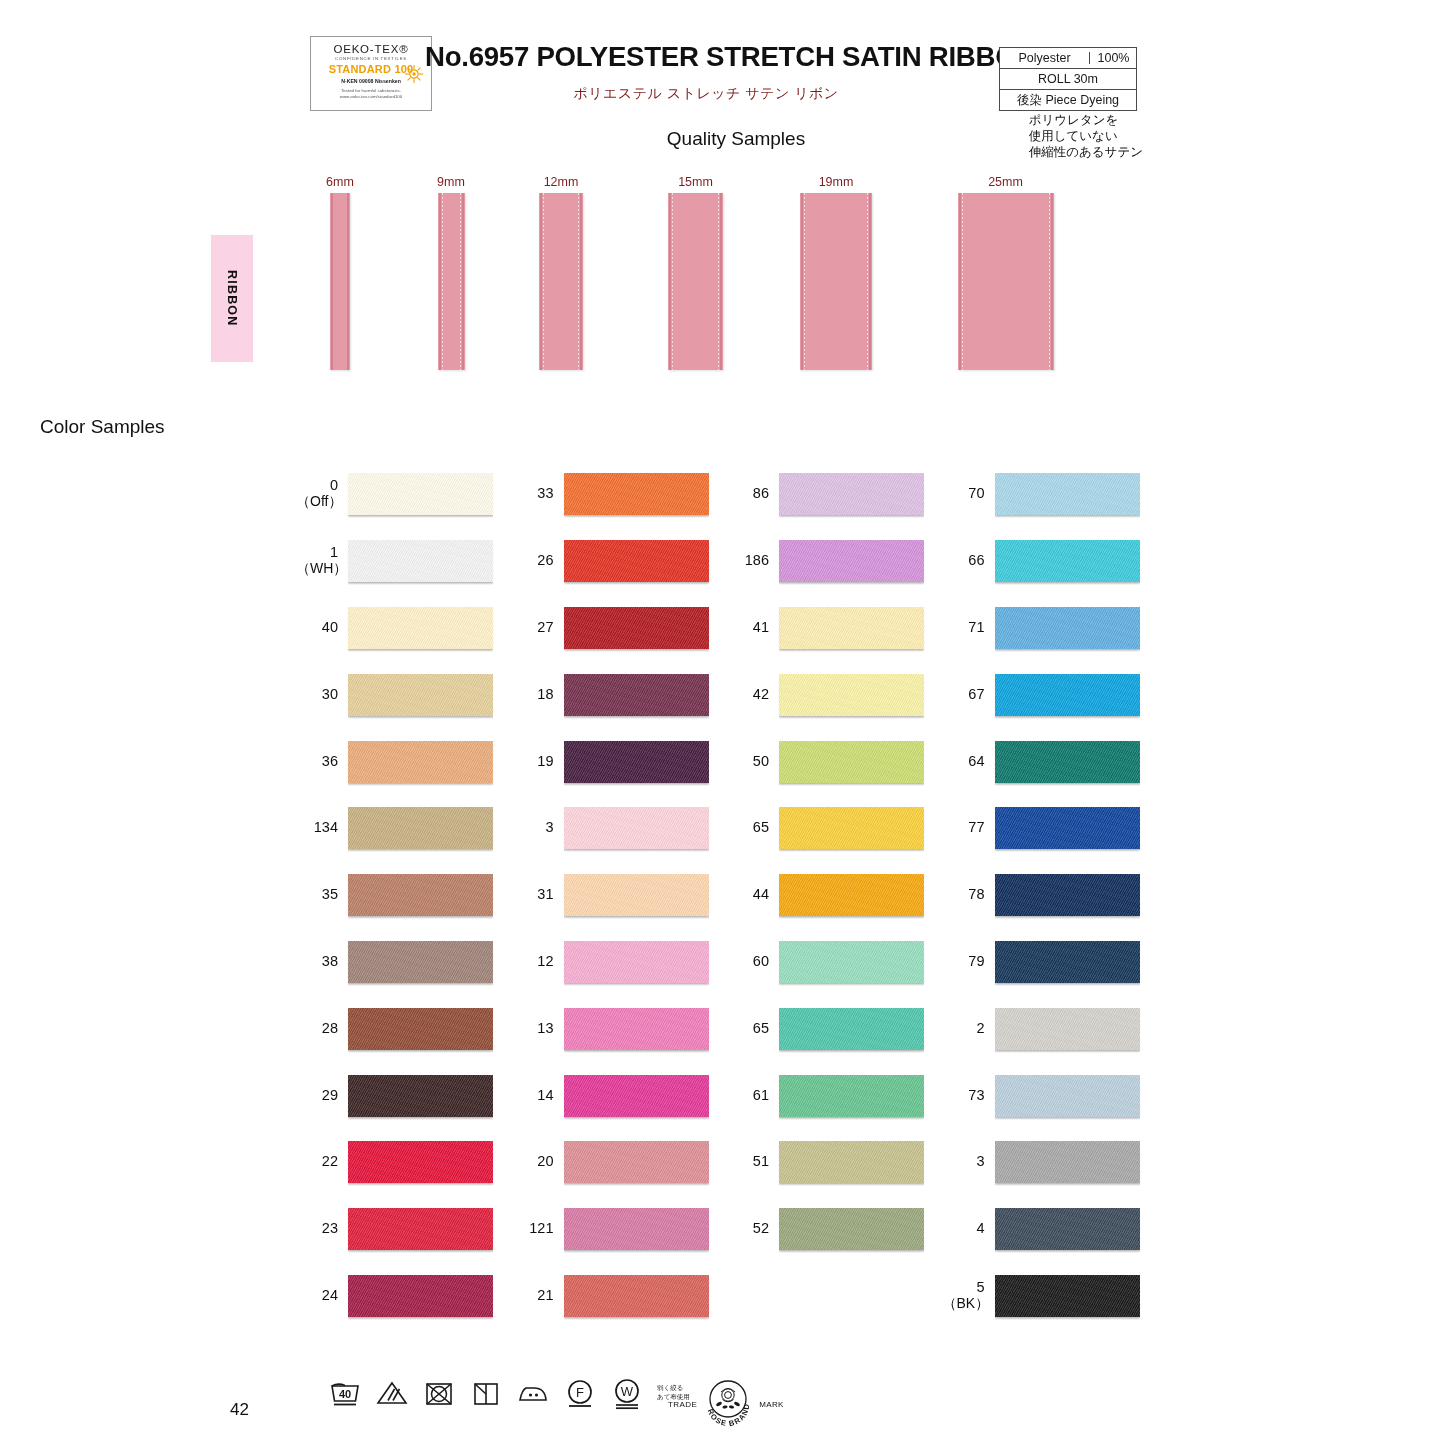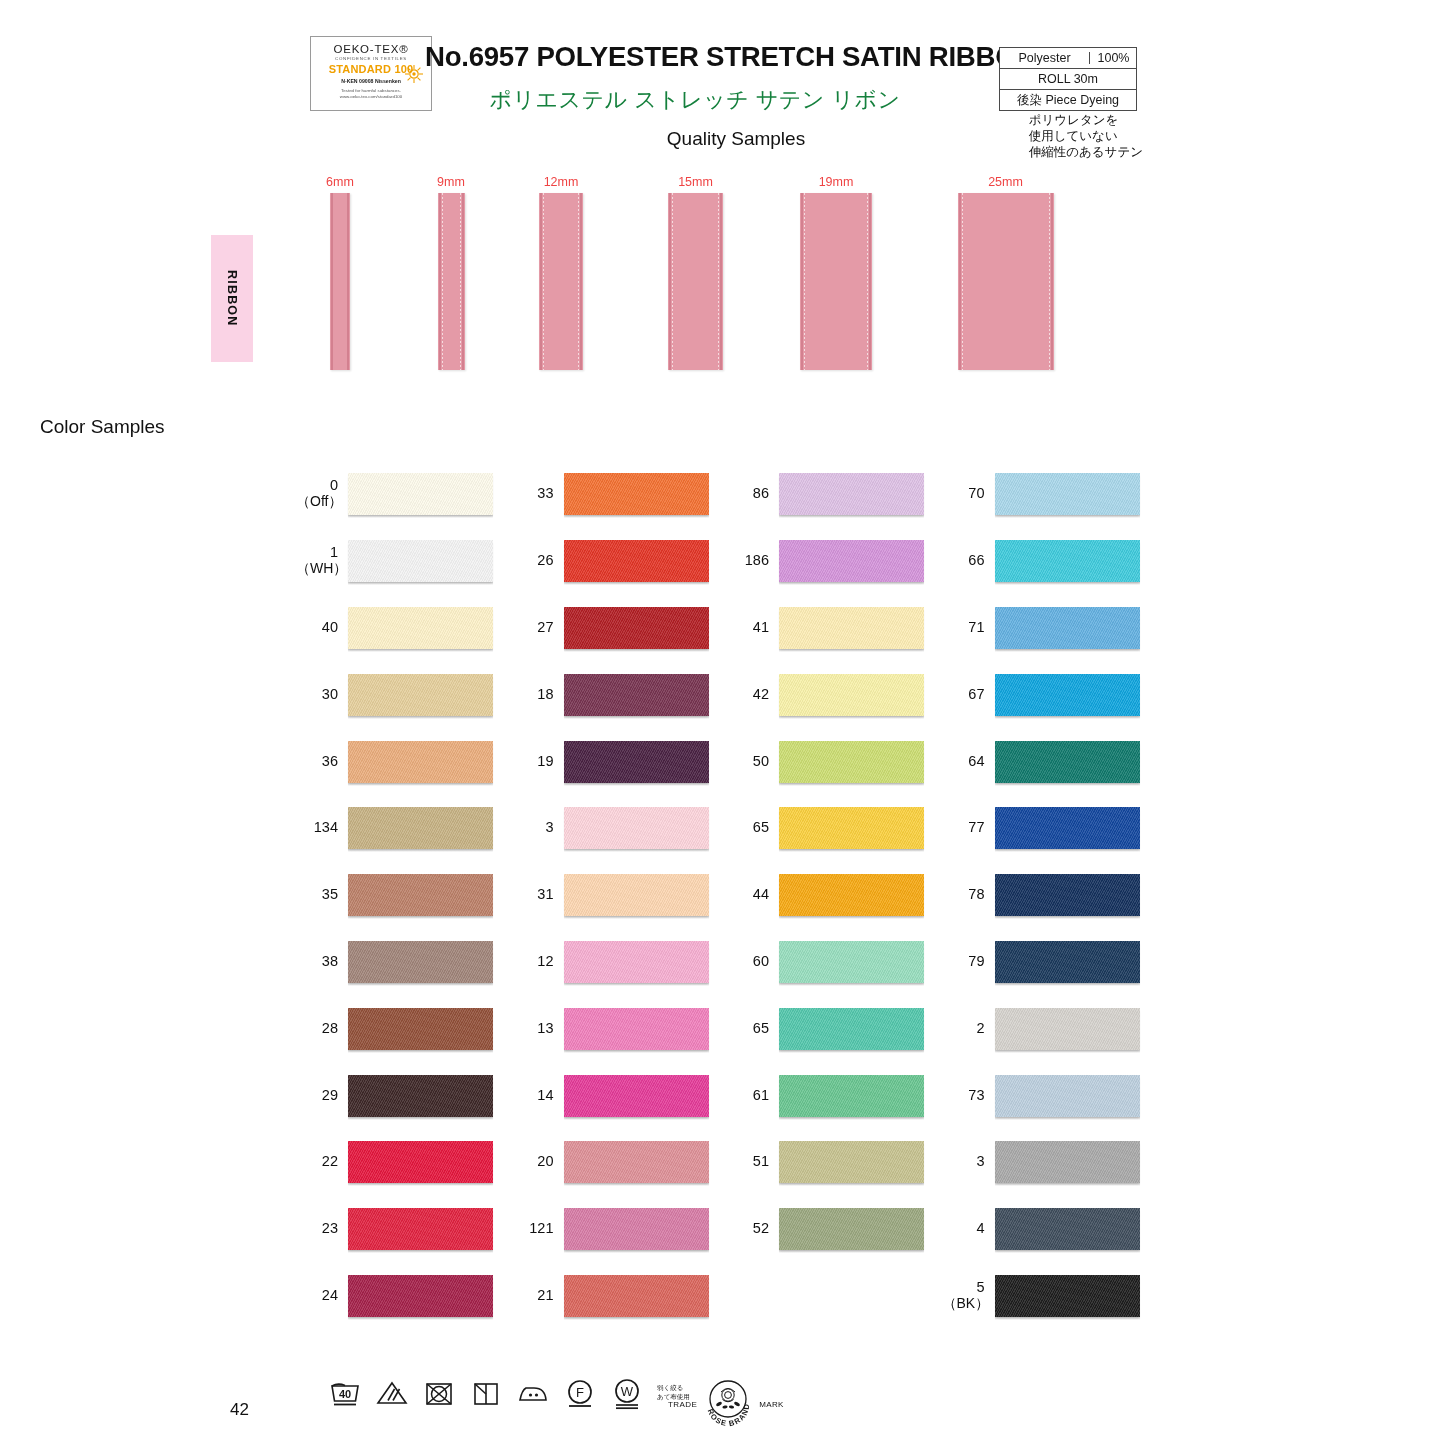--- a/index.html
+++ b/index.html
@@ -81,25 +81,25 @@
     font-weight: bold;
     letter-spacing: -0.3px;
     color: #111;
     text-align: left;
     white-space: nowrap;
     transform: scaleX(0.97);
     transform-origin: left center;
   }
   #title-jp {
     position: absolute;
-    left: 405px; top: 85px;
+    left: 416px; top: 85px;
     width: 580px;
-    font-size: 22px;
+    font-size: 14px;
     text-align: center;
-    color: #15803d;
+    color: #7f1d1d;
     letter-spacing: 0.5px;
   }
 
   #spec-table {
     position: absolute;
     right: 308px; top: 47px;
     width: 138px;
     border: 1px solid #4a4a4a;
     border-bottom: none;
     background: #fff;
@@ -163,21 +163,21 @@
     left: 300px; top: 175px;
     width: 860px; height: 210px;
   }
   .qs-item {
     position: absolute;
     top: 0;
   }
   .qs-label {
     font-size: 12.5px;
     text-align: center;
-    color: #ef4444;
+    color: #7f1d1d;
     line-height: 14px;
     margin-bottom: 4px;
   }
   .qs-ribbon {
     position: relative;
     height: 177px;
     background: #e49aa7;
     background-image:
       repeating-linear-gradient(135deg,
         rgba(255,255,255,0.16) 0px, rgba(255,255,255,0.16) 1px,

